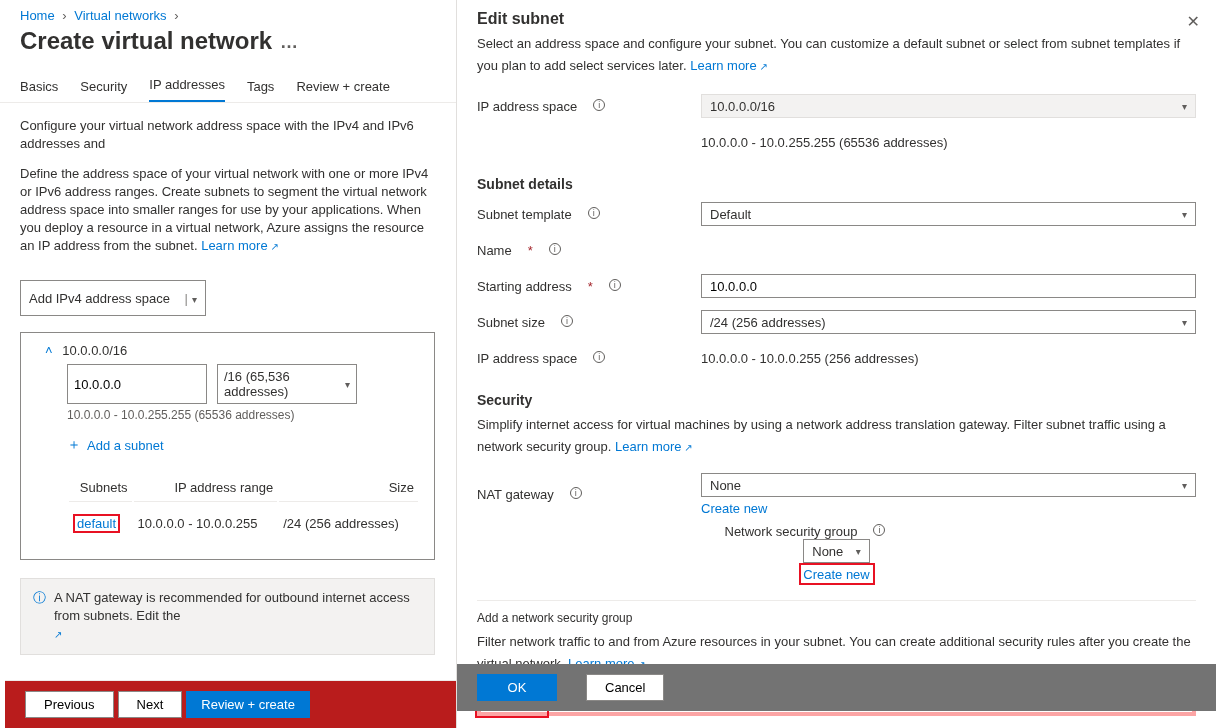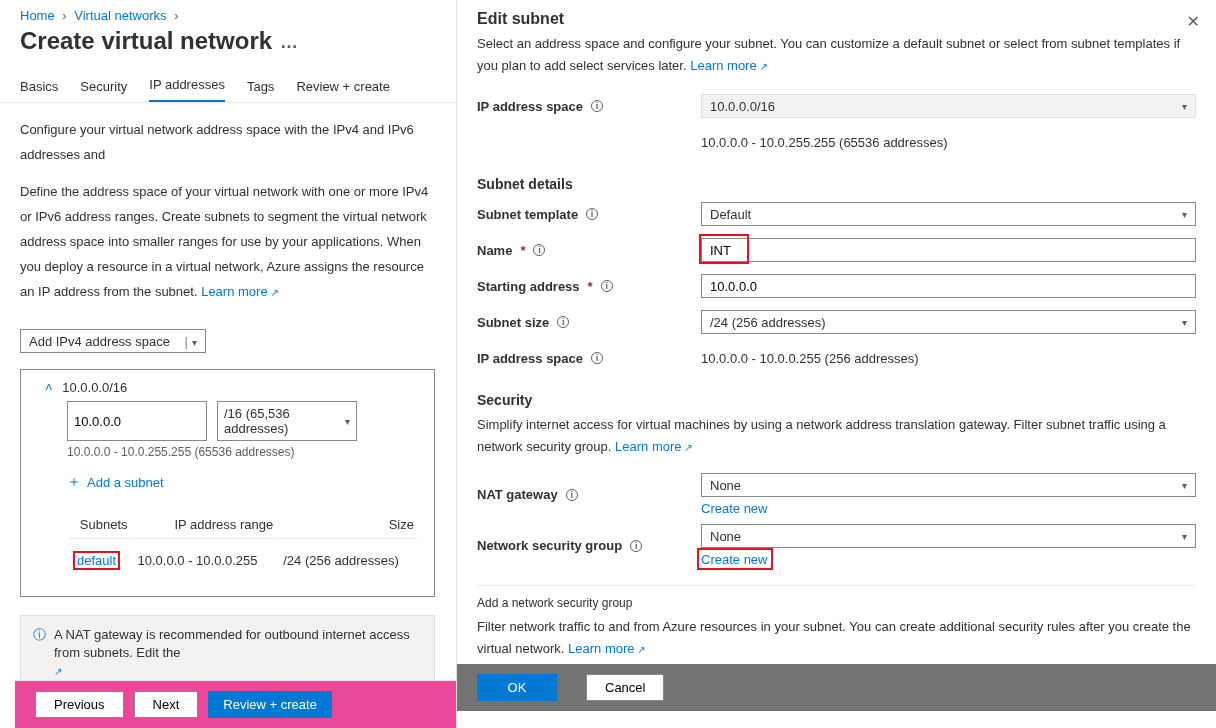--- a/index.html
+++ b/index.html
@@ -7,48 +7,48 @@
   a, .link { color: #0078d4; text-decoration: none; cursor: pointer; }
   .breadcrumb { padding: 8px 20px 0 20px; font-size: 13px; }
   .breadcrumb span { color: #0078d4; }
   .breadcrumb .sep { color: #605e5c; margin: 0 4px; }
   h1.title { font-size: 24px; font-weight: 600; padding: 4px 20px 12px 20px; }
   .dots { display:inline-block; margin-left:8px; color:#605e5c; font-size:18px; vertical-align: middle;}
   .tabs { display:flex; gap:22px; padding: 0 20px; border-bottom:1px solid #edebe9; height:36px; align-items:flex-end;}
   .tabs .tab { padding-bottom:8px; cursor:pointer; color:#323130; }
   .tabs .tab.active { border-bottom:2px solid #0078d4; color:#323130; font-weight:400; }
   .left-pane { padding: 14px 20px 0 20px; width: 455px; }
-  .desc { margin-bottom: 12px; line-height:25px; }
+  .desc { margin-bottom: 12px; line-height:18px; }
   .learnmore { color:#0078d4; }
   .ext-icon::after { content: " ↗"; font-size:10px; color:#0078d4; }
-  .dropdown-btn { display:flex; align-items:center; border:1px solid #8a8886; height:24px; width:186px; padding:0 8px; justify-content:space-between; margin-top:24px;}
+  .dropdown-btn { display:flex; align-items:center; border:1px solid #8a8886; height:36px; width:186px; padding:0 8px; justify-content:space-between; margin-top:24px;}
   .addr-box { border:1px solid #8a8886; margin-top:16px; padding:10px 14px 14px 24px;}
   .chev-up { color:#0078d4; margin-right:6px;}
   .row { display:flex; gap:10px; margin:6px 0 2px 22px;}
   .row input { border:1px solid #8a8886; padding:4px 6px; width:140px; font-size:13px;}
   .row .sel { border:1px solid #8a8886; padding:4px 6px; width:140px; display:flex; justify-content:space-between; align-items:center; font-size:13px;}
   .hint { color:#605e5c; margin:4px 0 0 22px; font-size:12px;}
   .add-subnet { color:#0078d4; margin:14px 0 0 22px; display:flex; align-items:center; gap:6px; cursor:pointer;}
   .plus { color:#0078d4; font-size:14px;}
   .subnet-table { margin:18px 0 0 22px; width: calc(100% - 22px);}
   .subnet-table th { text-align:right; font-weight:400; color:#323130; padding:6px 4px; border-bottom:1px solid #edebe9; font-size:13px;}
   .subnet-table td { padding:10px 4px; font-size:13px;}
   .red-box { border:2px solid #e81123; padding:0 2px; display:inline-block;}
   .notice { border:1px solid #e1dfdd; background:#f3f2f1; padding:10px 12px; margin:18px 0 0 0; display:flex; gap:8px; font-size:13px; color:#323130; line-height:18px;}
   .notice .info-icon { color:#0078d4; flex-shrink:0;}
-  .footer { position:absolute; bottom:0; left:15px; width:455px; border-top:1px solid #edebe9; padding:10px 20px; display:flex; gap:10px; background:#ec4899;}
+  .footer { position:absolute; bottom:0; left:5px; width:455px; border-top:1px solid #edebe9; padding:10px 20px; display:flex; gap:4px; background:#b91c1c;}
   .btn { border:1px solid #8a8886; background:#fff; padding:5px 18px; font-size:13px; cursor:pointer;}
   .btn.primary { background:#0078d4; color:#fff; border-color:#0078d4; padding:5px 14px;}
   
   .right-panel { position:absolute; top:0; right:0; width:760px; height:728px; background:#fff; border-left:1px solid #e1dfdd; padding:10px 20px 0 20px; overflow:hidden;}
   .right-panel h2 { font-size:16px; font-weight:600; margin-bottom:5px;}
   .close-x { position:absolute; top:12px; right:16px; font-size:16px; color:#605e5c; cursor:pointer;}
   .rp-desc { font-size:13px; line-height:22px; margin-bottom:14px;}
   .form-row { display:flex; align-items:center; margin:8px 0; min-height:28px;}
-  .form-row .lbl { width:224px; font-size:13px; display:flex; align-items:center; gap:8px;font-weight:bold;}
+  .form-row .lbl { width:224px; font-size:13px; display:flex; align-items:flex-start; gap:16px;}
   .form-row .lbl .req { color:#a4262c;}
   .info-dot { display:inline-flex; border:1px solid #605e5c; border-radius:50%; width:12px; height:12px; align-items:center; justify-content:center; font-size:9px; color:#605e5c;}
   .fld { flex:1; }
   .fld .select-box, .fld input[type=text] { width:100%; border:1px solid #8a8886; padding:4px 8px; font-size:13px; height:24px;}
   .fld .select-box { display:flex; justify-content:space-between; align-items:center; background:#fff;}
   .fld .select-box.readonly { background:#f3f2f1; color:#323130; border-color:#e1dfdd;}
   .section-h { font-weight:600; font-size:14px; margin:20px 0 6px 0;}
   .create-new { color:#0078d4; font-size:13px; margin-top:4px; display:inline-block; cursor:pointer;}
   .nsg-box { border-top:1px solid #edebe9; margin-top:18px; padding-top:10px;}
   .nsg-box h4 { font-weight:400; font-size:12px; margin-bottom:6px;}
@@ -182,24 +182,20 @@
         </div>
       </div>
   </div>
 
   <div class="form-row" style="position:relative;">
     <div class="lbl">
         <span>Name</span> 
         <span class="req">*</span> 
         <span class="info-dot">i</span>
       </div>
-    <div class="fld" style="position:relative;">
-      <input type="text" value="INT" style="">
-      <div class="red-field-box" style="left:-2px; top:-4px; width:50px; height:30px;"></div>
-    </div>
   </div>
 
   <div class="form-row">
     <div class="lbl">
         <span>Starting address</span> 
         <span class="req">*</span> 
         <span class="info-dot">i</span>
       </div>
     <div class="fld"><input type="text" value="10.0.0.0" style=""></div>
   </div>
@@ -238,21 +234,21 @@
       </div>
     <div class="fld">
       <div class="select-box">
           <span>None</span>
           <span class="chev">▾</span>
         </div>
       <span class="create-new">Create new</span>
     </div>
   </div>
 
-  <div class="form-row" style="position:relative;">
+  <div class="form-row" style="position:relative;flex-direction:column;">
     <div class="lbl">
         <span>Network security group</span> 
         <span class="info-dot">i</span>
       </div>
     <div class="fld" style="position:relative;">
       <div class="select-box">
           <span>None</span>
           <span class="chev">▾</span>
         </div>
       <span class="create-new">Create new</span>

